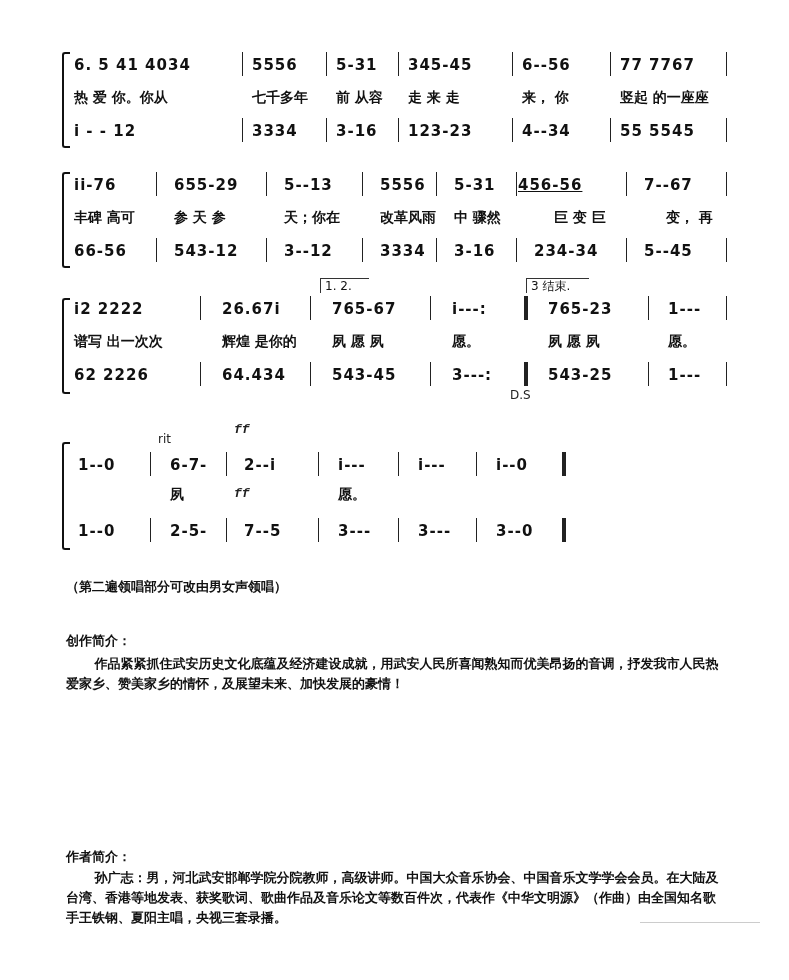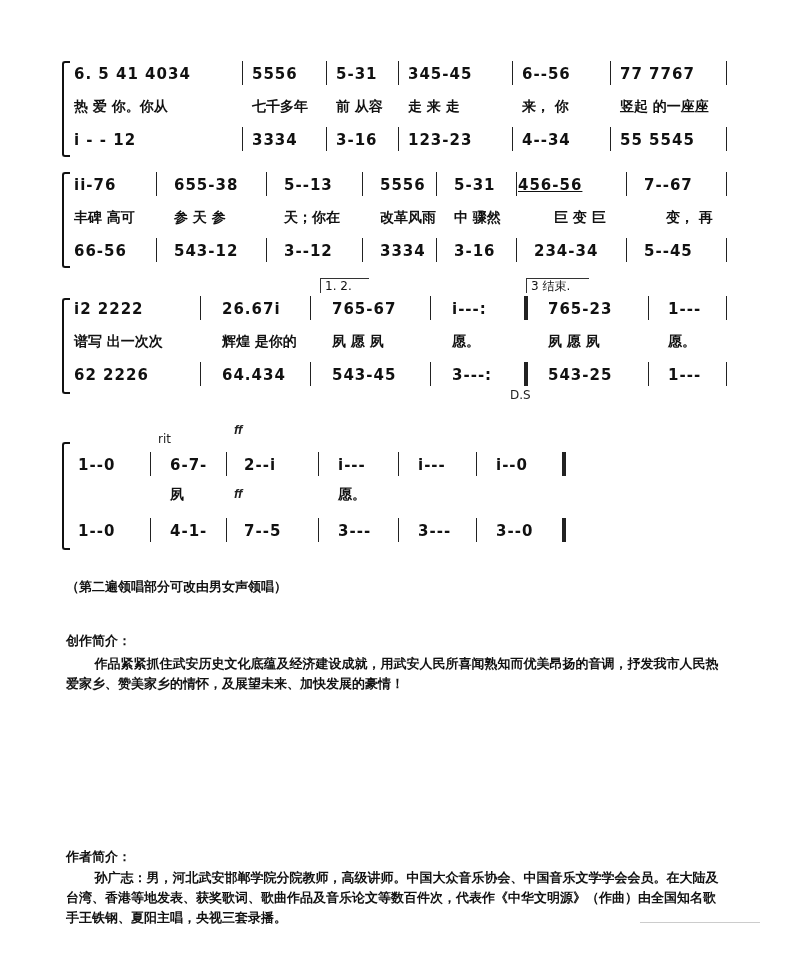--- a/index.html
+++ b/index.html
@@ -6,31 +6,31 @@
   body { width: 789px; height: 980px; position: relative; overflow: hidden;
          font-family: "DejaVu Sans", "Liberation Sans", sans-serif; color: #111; }
   .system { position: absolute; left: 62px; width: 680px; }
   .brace { position: absolute; left: 0; border-left: 2px solid #111; border-top: 2px solid #111; border-bottom: 2px solid #111; width: 6px; border-radius: 3px 0 0 3px; }
   .row { position: absolute; left: 12px; height: 26px; display: flex; align-items: center; white-space: nowrap; }
   .notes { font-family: "DejaVu Sans", sans-serif; font-weight: bold; font-size: 15px; letter-spacing: 1px; }
   .lyrics { font-family: "DejaVu Sans", sans-serif; font-size: 14px; font-weight: bold; }
   .barline { position: absolute; width: 1px; background: #222; }
   .barline.final { width: 4px; }
   .ann { position: absolute; font-size: 12px; color: #222; }
-  .ann.ff { font-style: italic; font-family: Liberation Sans, sans-serif; font-weight: bold; font-size: 13px; }
+  .ann.ff { font-style: italic; font-family: Liberation Mono, monospace; font-weight: bold; font-size: 13px; }
   .volta { position: absolute; border-left: 1px solid #333; border-top: 1px solid #333; height: 14px; font-size: 12px; padding-left: 4px; line-height: 14px; }
   .section { position: absolute; left: 66px; font-size: 13px; font-weight: bold; color: #111; }
   .para { position: absolute; left: 66px; width: 660px; font-size: 13px; font-weight: bold; line-height: 20px; color: #111; }
   .indent { text-indent: 2.2em; }
   .watermark { position: absolute; left: 640px; top: 922px; width: 120px; border-top: 1px solid #ccc; }
 </style>
 </head>
 <body>
 
-<div class="system" style="top:57px; height:100px;">
+<div class="system" style="top:48px; height:100px;">
   <div class="brace" style="top:4px; height:92px;"></div>
   <div class="row notes" style="top:4px;">
     <span style="position:absolute;left:0;">6. 5 41 4034</span>
     <span style="position:absolute;left:178px;">5556</span>
     <span style="position:absolute;left:262px;">5-31</span>
     <span style="position:absolute;left:334px;">345-45</span>
     <span style="position:absolute;left:448px;">6--56</span>
     <span style="position:absolute;left:546px;">77 7767</span>
   </div>
   <div class="row lyrics" style="top:37px;">
@@ -60,21 +60,21 @@
   <div class="barline" style="left:336px;top:70px;height:24px;"></div>
   <div class="barline" style="left:450px;top:70px;height:24px;"></div>
   <div class="barline" style="left:548px;top:70px;height:24px;"></div>
   <div class="barline" style="left:664px;top:70px;height:24px;"></div>
 </div>
 
 <div class="system" style="top:168px; height:100px;">
   <div class="brace" style="top:4px; height:92px;"></div>
   <div class="row notes" style="top:4px;">
     <span style="position:absolute;left:0;">ii-76</span>
-    <span style="position:absolute;left:100px;">655-38</span>
+    <span style="position:absolute;left:100px;">655-29</span>
     <span style="position:absolute;left:210px;">5--13</span>
     <span style="position:absolute;left:306px;">5556</span>
     <span style="position:absolute;left:380px;">5-31</span>
     <span style="position:absolute;left:444px;text-decoration:underline;">456-56</span>
     <span style="position:absolute;left:570px;">7--67</span>
   </div>
   <div class="row lyrics" style="top:37px;">
     <span style="position:absolute;left:0;">丰碑  高可</span>
     <span style="position:absolute;left:100px;">参 天 参</span>
     <span style="position:absolute;left:210px;">天；你在</span>
@@ -163,21 +163,21 @@
     <span style="position:absolute;left:264px;">i---</span>
     <span style="position:absolute;left:344px;">i---</span>
     <span style="position:absolute;left:422px;">i--0</span>
   </div>
   <div class="row lyrics" style="top:64px;">
     <span style="position:absolute;left:96px;">夙</span>
     <span style="position:absolute;left:264px;">愿。</span>
   </div>
   <div class="row notes" style="top:100px;">
     <span style="position:absolute;left:4px;">1--0</span>
-    <span style="position:absolute;left:96px;">4-1-</span>
+    <span style="position:absolute;left:96px;">2-5-</span>
     <span style="position:absolute;left:170px;">7--5</span>
     <span style="position:absolute;left:264px;">3---</span>
     <span style="position:absolute;left:344px;">3---</span>
     <span style="position:absolute;left:422px;">3--0</span>
   </div>
   <div class="barline" style="left:88px;top:34px;height:24px;"></div>
   <div class="barline" style="left:164px;top:34px;height:24px;"></div>
   <div class="barline" style="left:256px;top:34px;height:24px;"></div>
   <div class="barline" style="left:336px;top:34px;height:24px;"></div>
   <div class="barline" style="left:414px;top:34px;height:24px;"></div>

